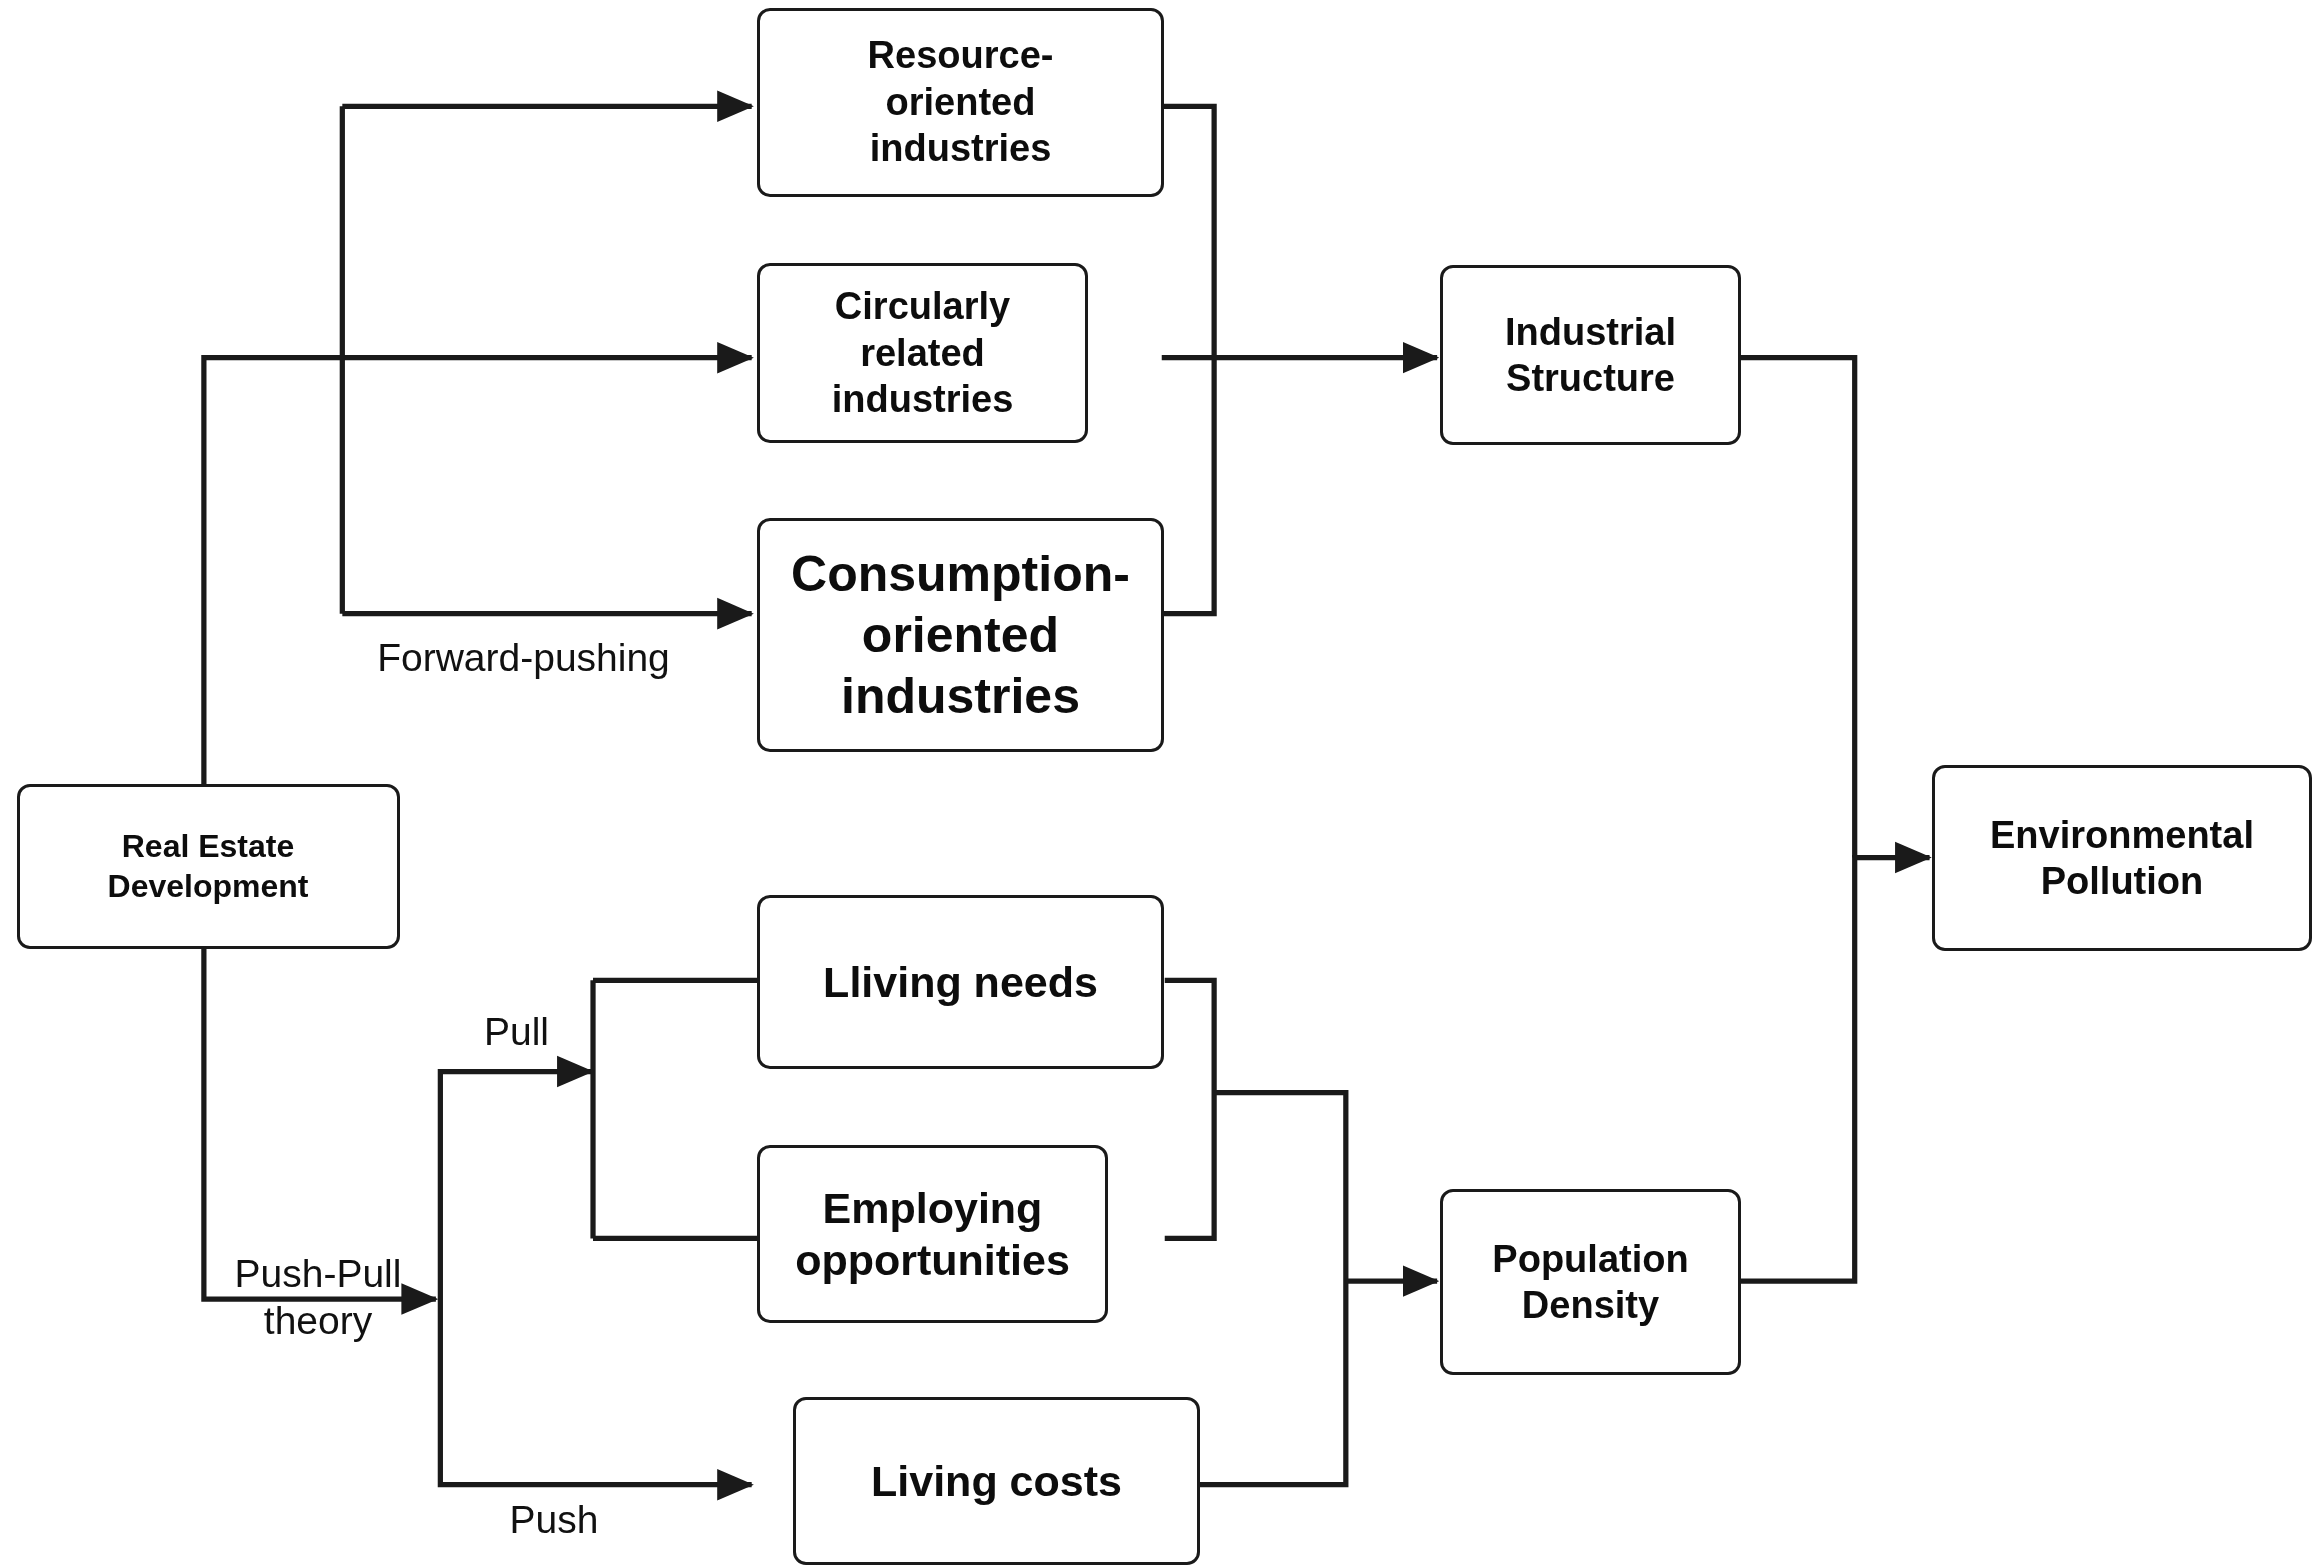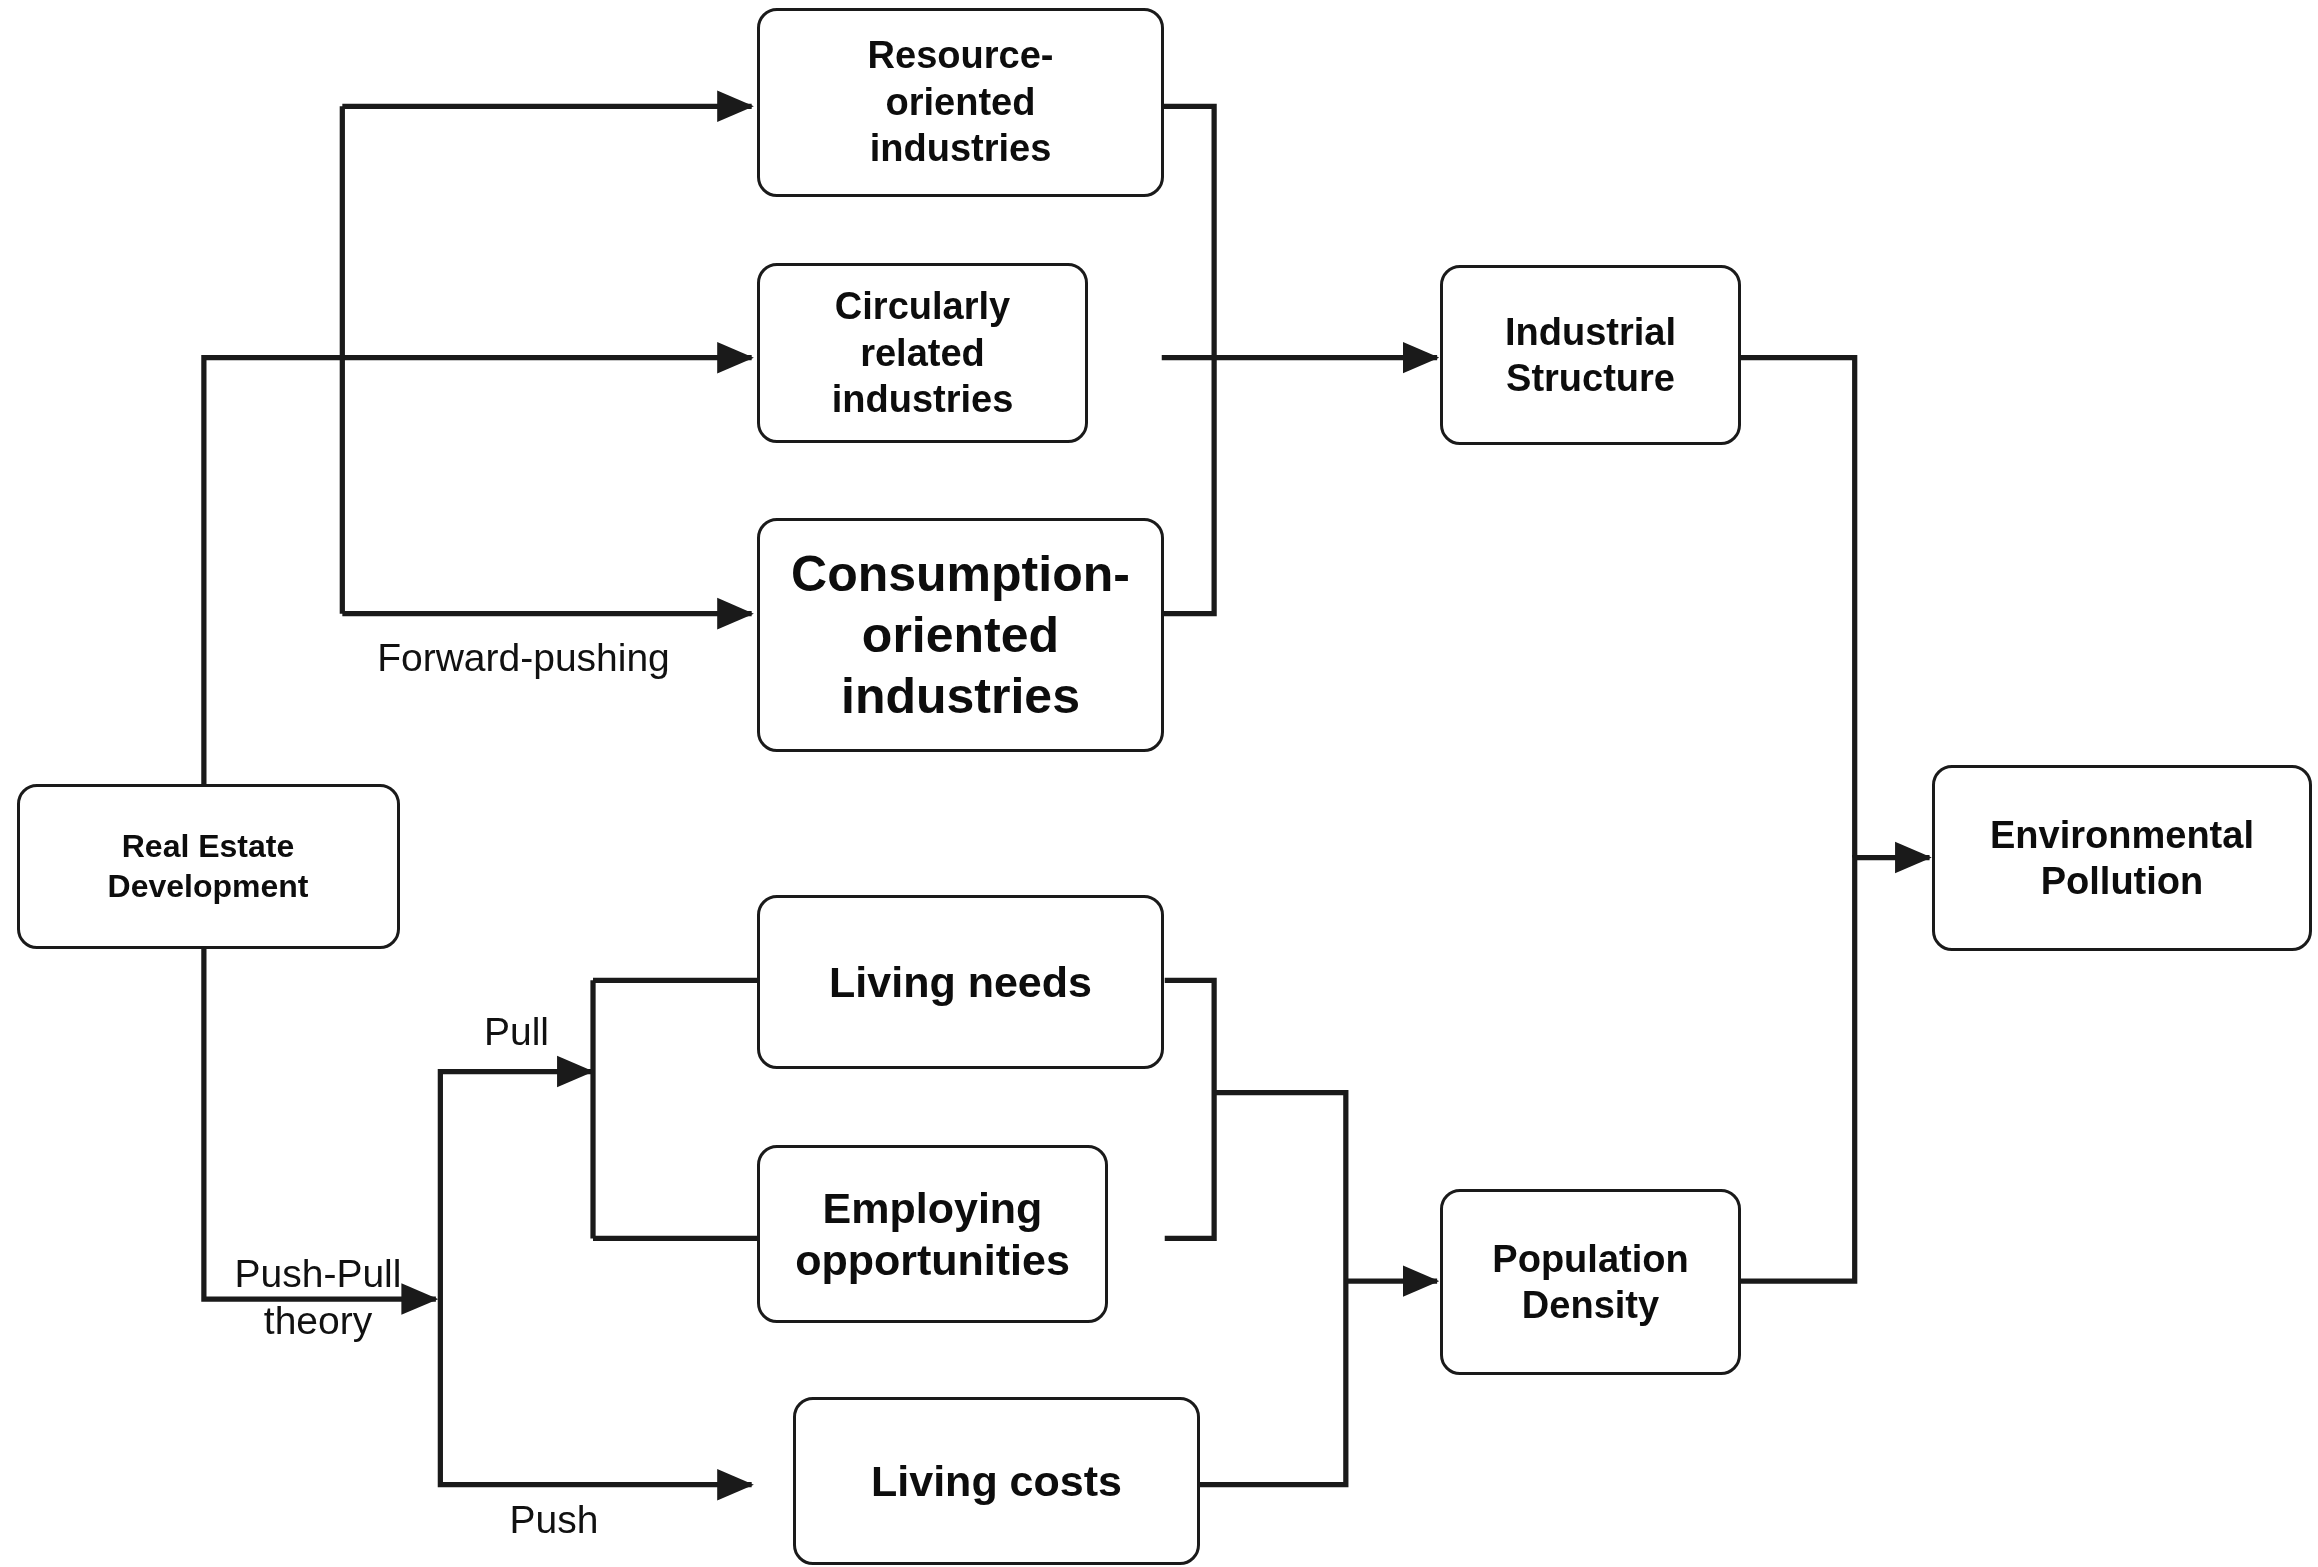--- a/index.html
+++ b/index.html
@@ -12,21 +12,21 @@
     background:#ffffff;
     overflow:hidden;
   }
   #stage svg{position:absolute;left:0;top:0;width:2319px;height:1567px;}
 
   .node{
     position:absolute;
     box-sizing:border-box;
     background:#ffffff;
     border:3px solid #1a1a1a;
-    border-radius:20px;
+    border-radius:13px;
     display:flex;
     align-items:center;
     justify-content:center;
     text-align:center;
     font-weight:bold;
     color:#0d0d0d;
     line-height:1.22;
     padding:3px 7.5px;
     z-index:3;
   }
@@ -90,21 +90,21 @@
   <div class="node" style="left:757px; top:263px; width:331px; height:180px; font-size:38px;">Circularly related<br>industries</div>
 
   <div class="node" style="left:757px; top:518px; width:407px; height:234px; font-size:50px;">Consumption-<br>oriented<br>industries</div>
 
   <div class="node" style="left:1440px; top:265px; width:301px; height:180px; font-size:38px;">Industrial<br>Structure</div>
 
   <div class="node" style="left:16.5px; top:784px; width:383px; height:165px; font-size:32px;">Real Estate<br>Development</div>
 
   <div class="node" style="left:1932px; top:765px; width:380px; height:186px; font-size:38px;">Environmental<br>Pollution</div>
 
-  <div class="node" style="left:757px; top:895px; width:407px; height:174px; font-size:43px;">Living needs</div>
+  <div class="node" style="left:757px; top:895px; width:407px; height:174px; font-size:43px;">Lliving needs</div>
 
   <div class="node" style="left:757px; top:1145px; width:351px; height:178px; font-size:43px;">Employing<br>opportunities</div>
 
   <div class="node" style="left:757px; top:1397px; width:407px; height:168px; font-size:43px;margin-left:36px;">Living costs</div>
 
   <div class="node" style="left:1440px; top:1189px; width:301px; height:186px; font-size:38px;">Population<br>Density</div>
 
 
 
   <div class="edge-label lbl-center" style="left:314px; top:635px; width:419px; font-size:39px;">Forward-pushing</div>

